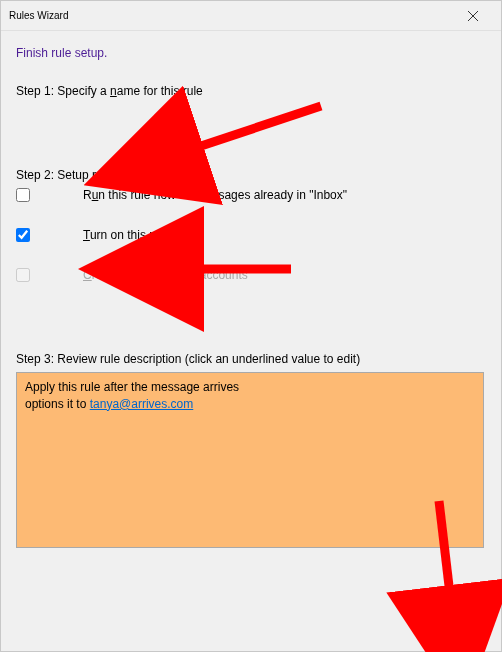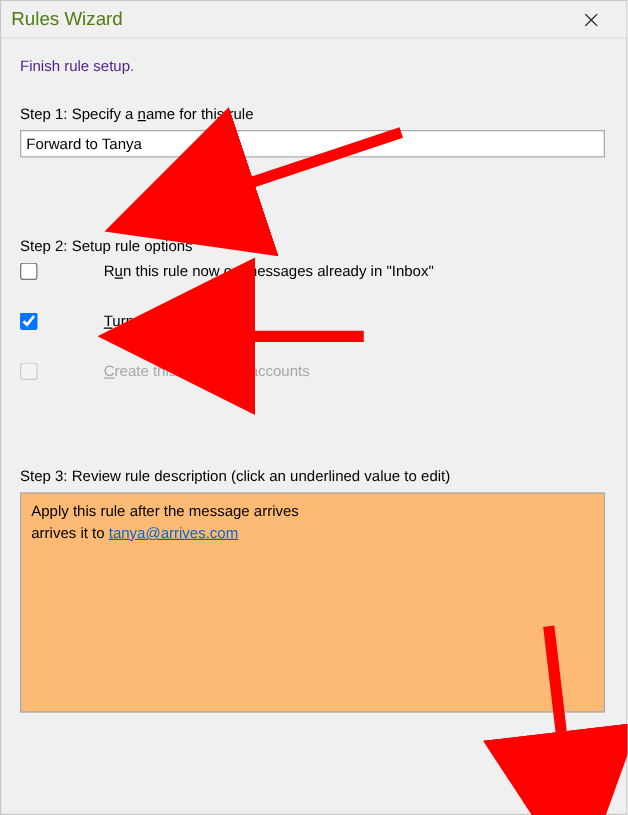--- a/index.html
+++ b/index.html
@@ -26,22 +26,22 @@
     height: 30px;
     display: flex;
     align-items: center;
     justify-content: space-between;
     padding: 0 8px;
     background: #f0f0f0;
     border-bottom: 1px solid #e0e0e0;
     box-sizing: border-box;
   }
   .title {
-    font-size: 15px;
-    color: #4d7c0f;
+    font-size: 10px;
+    color: #000000;
   }
   .close-btn {
     width: 40px;
     height: 28px;
     display: flex;
     align-items: center;
     justify-content: center;
     color: #333;
     cursor: default;
   }
@@ -147,21 +147,20 @@
       </svg>
     </div>
   </div>
 
   <div class="content">
     <div class="subtitle">Finish rule setup.</div>
 
     <div class="step-label">
       <span>Step 1: Specify a </span><span class="underline-access">n</span><span>ame for this rule</span>
     </div>
-    <input type="text" class="rule-name-input" value="Forward to Tanya" style="">
 
     <div class="gap-lg"></div>
 
     <div class="step-label">Step 2: Setup rule options</div>
 
     <div class="option-row">
       <input type="checkbox" id="cbRun" style="">
       <label for="cbRun"><span>R</span><span class="underline-access">u</span><span>n this rule now on messages already in "Inbox"</span></label>
     </div>
 
@@ -178,21 +177,21 @@
       <input type="checkbox" id="cbAll" disabled="" style="">
       <label for="cbAll"><span></span><span class="underline-access">C</span><span>reate this rule on all accounts</span></label>
     </div>
 
     <div class="gap-lg"></div>
 
     <div class="step-label">Step 3: Review rule description (click an underlined value to edit)</div>
     <div class="desc-box">
       <div>Apply this rule after the message arrives</div>
       <div>
-        <span>arrives it to </span><span class="desc-link">tanya@arrives.com</span>
+        <span>options it to </span><span class="desc-link">tanya@arrives.com</span>
       </div>
     </div>
   </div>
 
 
   <svg class="arrow-svg" width="502" height="652">
     <defs>
       <marker id="ah" markerWidth="14" markerHeight="14" refX="2" refY="7" orient="auto">
         <polygon points="0,0 14,7 0,14" fill="#ff0000"></polygon>
       </marker>

